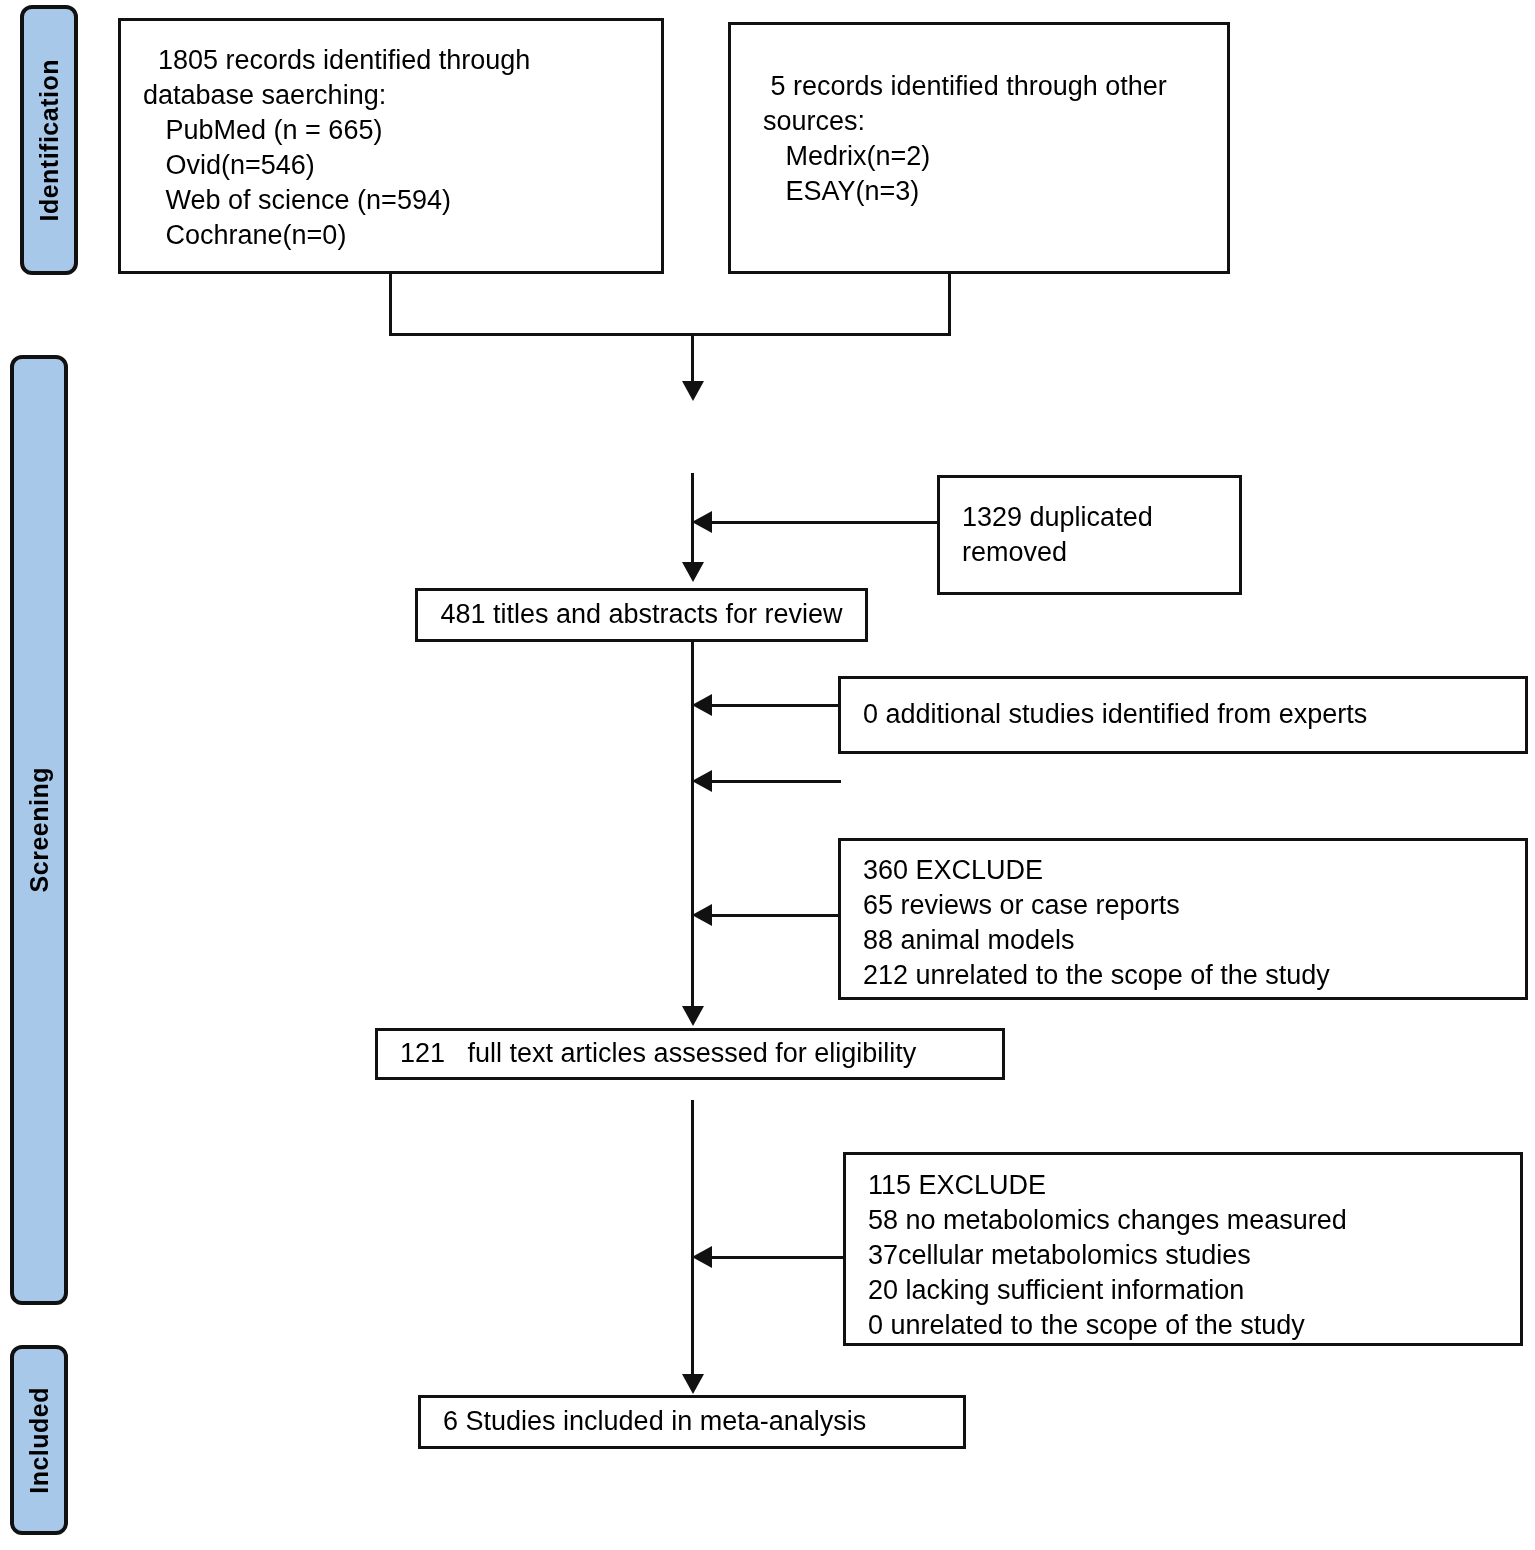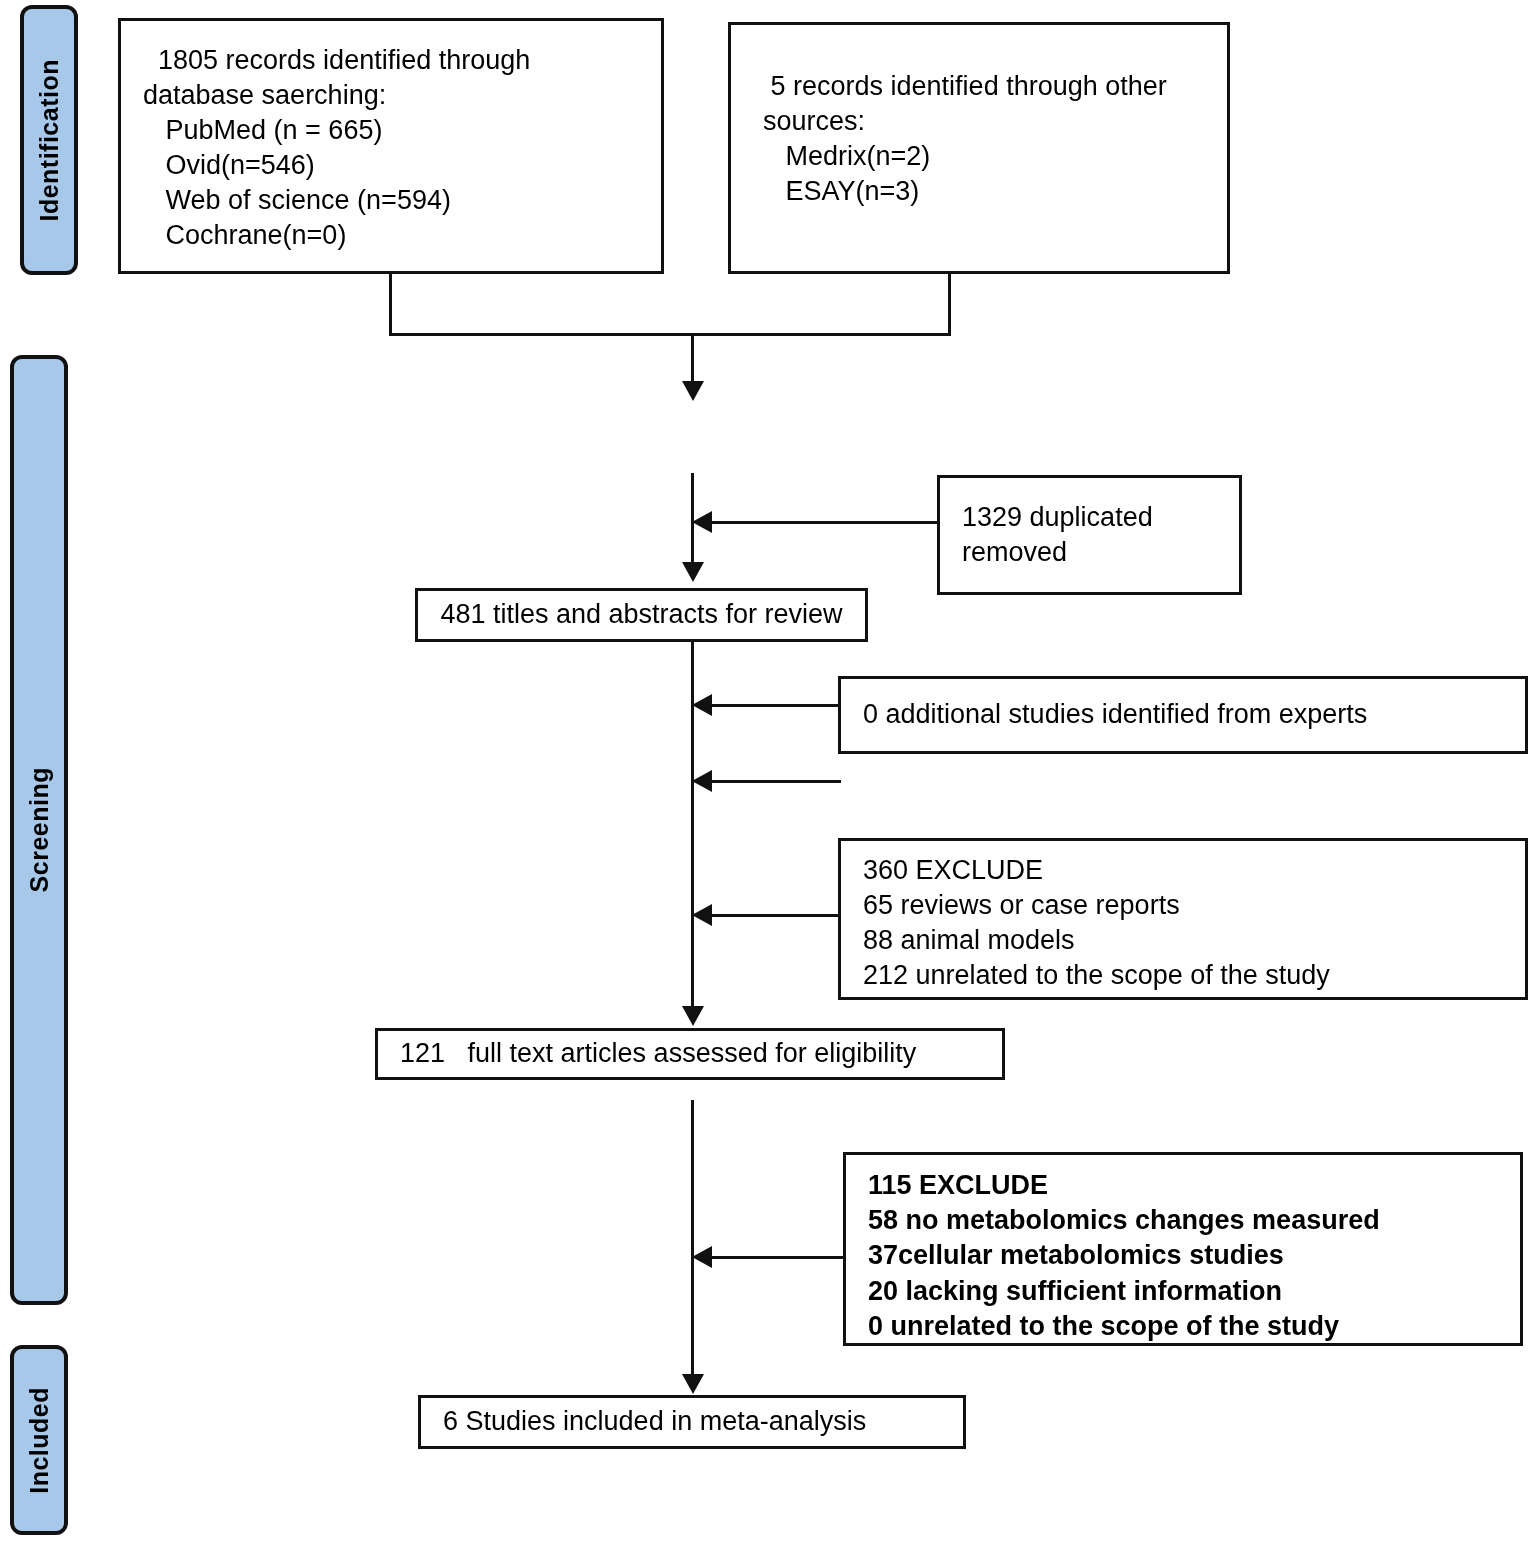--- a/index.html
+++ b/index.html
@@ -135,21 +135,21 @@
   <div class="ln hline" style="left:705px;top:914px;width:136px;"></div>
   <div class="arrowleft" style="left:692px;top:904px;"></div>
 
   <div class="box lead" style="left:375px;top:1028px;width:630px;height:52px;">
     <div class="txt">121   full text articles assessed for eligibility</div>
   </div>
 
   <div class="ln vline" style="left:691px;top:1100px;height:278px;"></div>
   <div class="arrowdown" style="left:682px;top:1374px;"></div>
 
-  <div class="box lead" style="left:843px;top:1152px;width:680px;height:194px;align-items:center;font-weight:bold;">
+  <div class="box lead" style="left:843px;top:1152px;width:680px;height:194px;align-items:flex-end;">
     <div class="txt" style="margin-top:14px;">115 EXCLUDE
 58 no metabolomics changes measured
 37cellular metabolomics studies
 20 lacking sufficient information
 0 unrelated to the scope of the study</div>
   </div>
   <div class="ln hline" style="left:705px;top:1256px;width:141px;"></div>
   <div class="arrowleft" style="left:692px;top:1246px;"></div>
 
   <div class="box lead" style="left:418px;top:1395px;width:548px;height:54px;">

